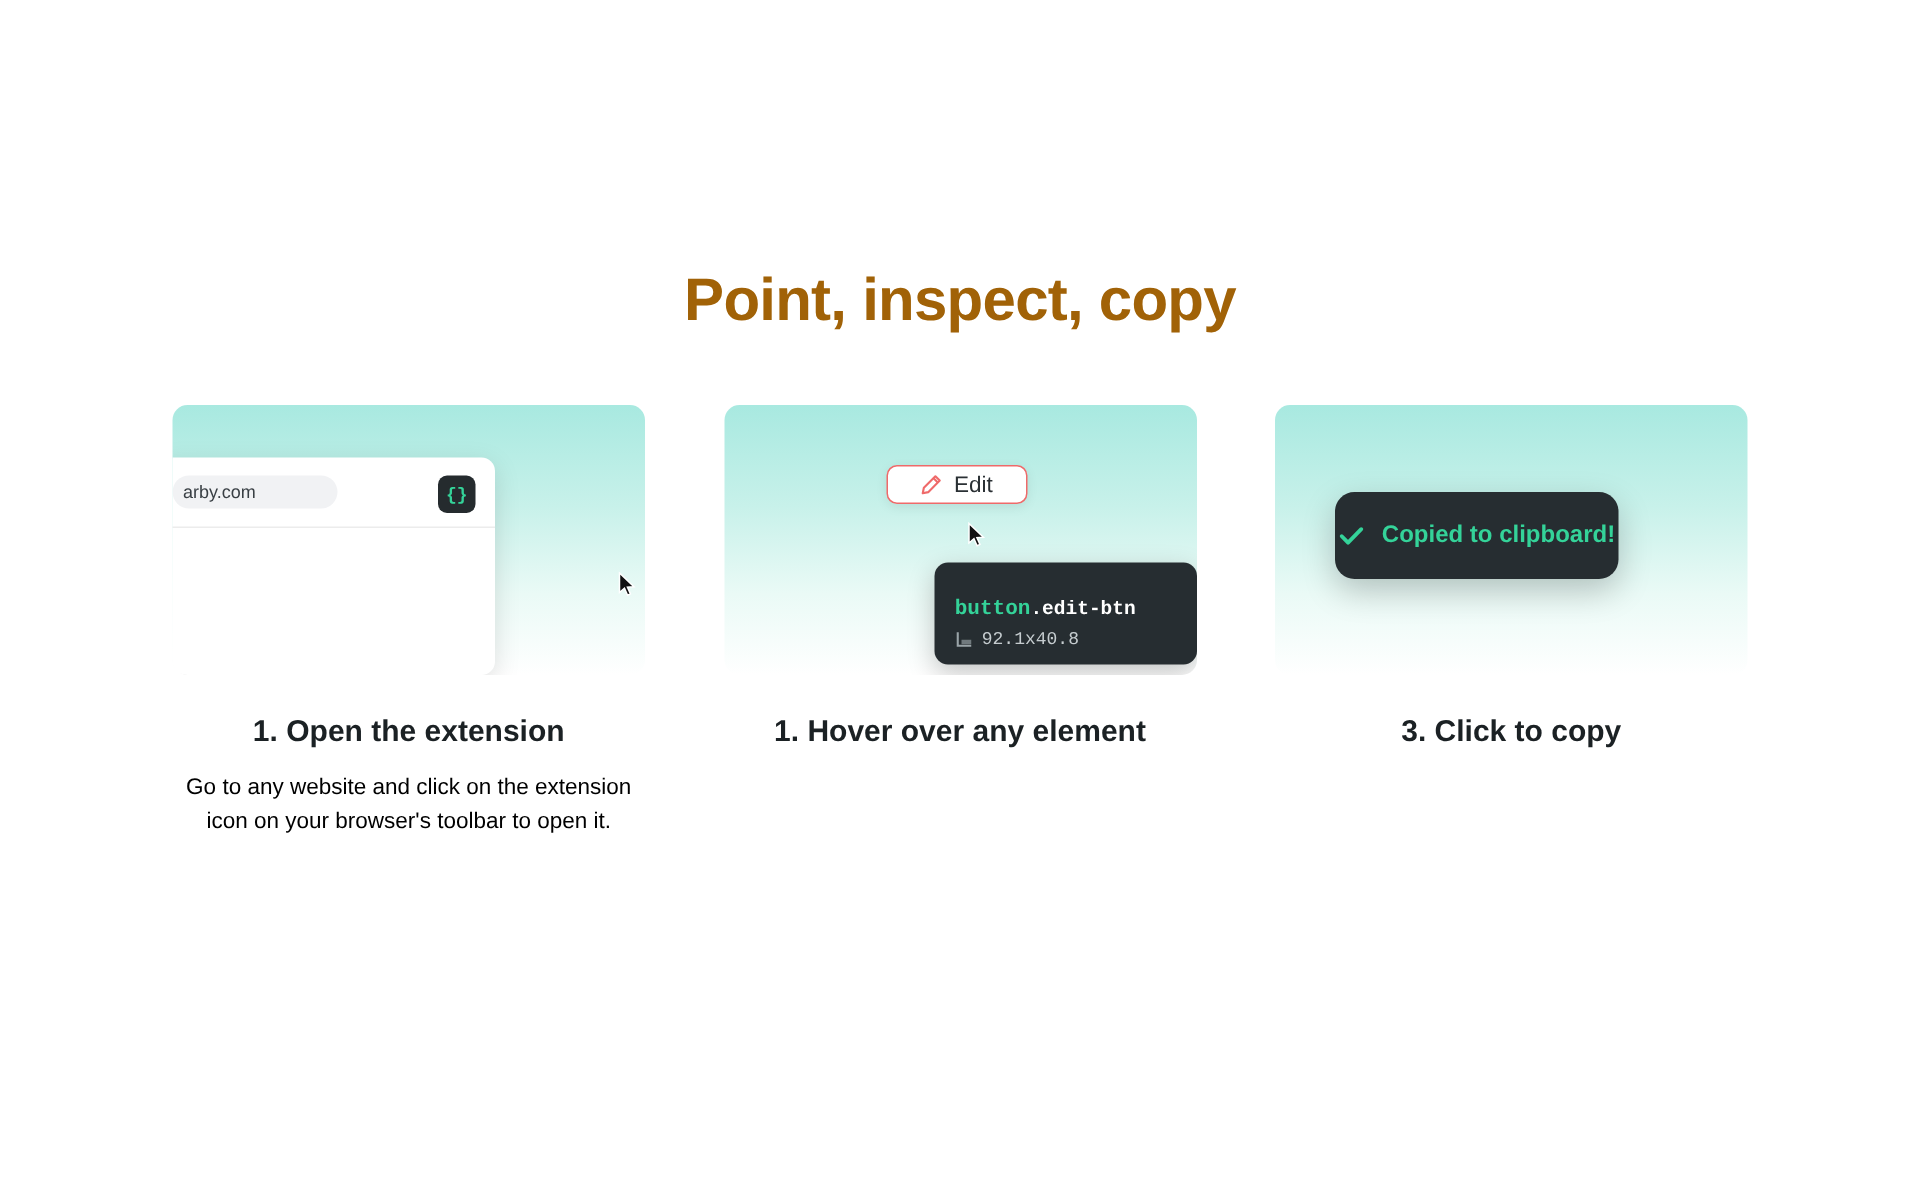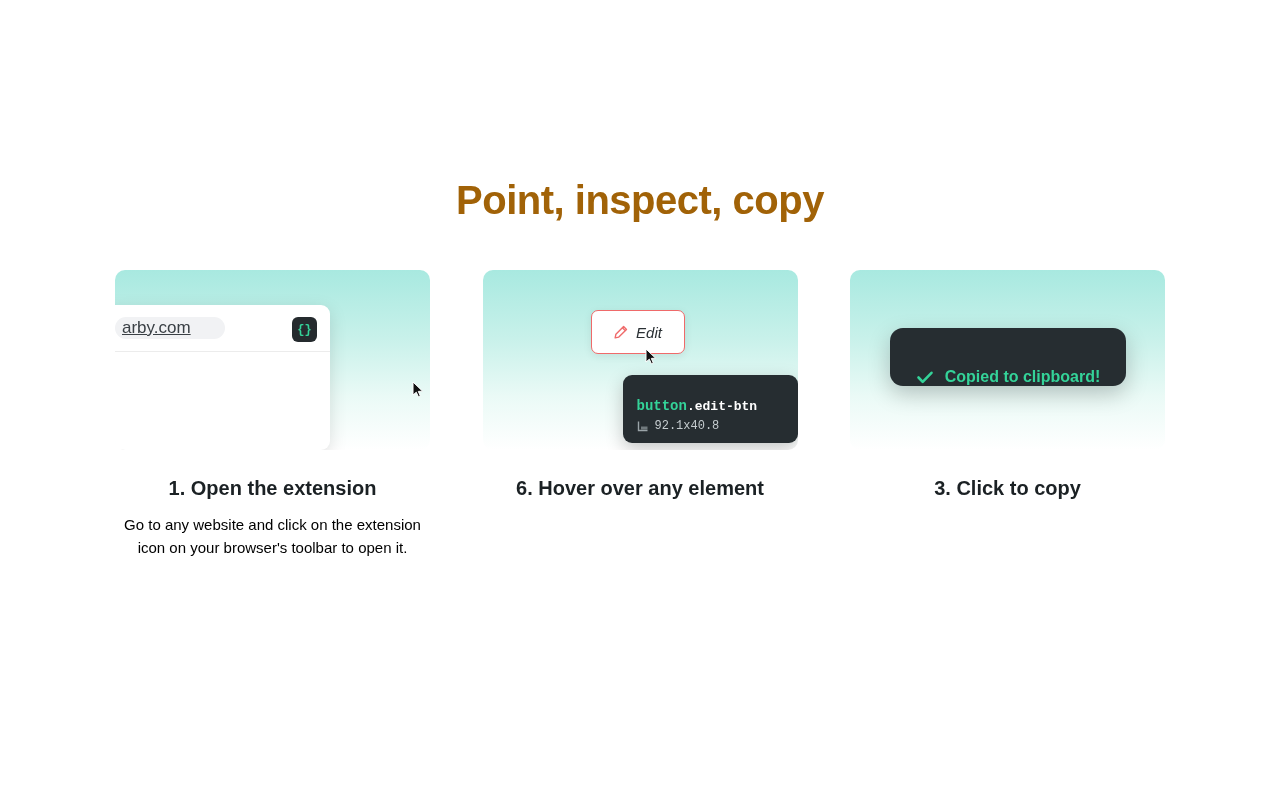--- a/index.html
+++ b/index.html
@@ -66,25 +66,24 @@
     position: relative;
   }
   .url-pill {
     width: 110px;
     height: 22px;
     background: #f1f2f4;
     border-radius: 11px;
     display: flex;
     align-items: center;
     padding-left: 7px;
-    font-size: 17px;
+    font-size: 12px;
     color: #3a4045;
     overflow: hidden;
     white-space: nowrap;
-    text-decoration: underline;
   }
   .ext-icon {
     position: absolute;
     right: 13px;
     top: 12px;
     width: 25px;
     height: 25px;
     border-radius: 6px;
     background: #252b2e;
     color: #34d399;
@@ -101,30 +100,29 @@
     height: 17px;
   }
   .cursor svg { display: block; }
 
   
   .edit-btn {
     position: absolute;
     left: 108px;
     top: 40px;
     width: 94px;
-    height: 44px;
+    height: 26px;
     background: #ffffff;
     border: 1.6px solid #ef6a6a;
     border-radius: 7px;
     display: flex;
     align-items: center;
     justify-content: center;
     gap: 8px;
     box-shadow: 0 2px 8px rgba(0,0,0,0.08);
-    font-style: italic;
   }
   .edit-btn .label {
     font-size: 15px;
     color: #2a3034;
   }
   .pencil { width: 15px; height: 15px; }
   .tooltip {
     position: absolute;
     left: 140px;
     top: 105px;
@@ -152,26 +150,26 @@
     color: #c5cccf;
     font-family: "Liberation Mono", monospace;
   }
   .dim-icon { width: 12px; height: 12px; }
 
   
   .toast {
     position: absolute;
     left: 40px;
     top: 58px;
-    width: 236px;
+    width: 189px;
     height: 58px;
     background: #262d31;
     border-radius: 13px;
     display: flex;
-    align-items: flex-end;
+    align-items: center;
     justify-content: center;
     gap: 11px;
     box-shadow: 0 8px 22px rgba(0,0,0,0.22);
   }
   .toast .msg {
     color: #34d399;
     font-size: 16px;
     font-weight: bold;
   }
   .check { width: 18px; height: 18px; }
@@ -248,21 +246,21 @@
             <span class="dim-icon">
               <svg viewBox="0 0 12 12" width="12" height="12">
                 <path d="M1.5 1.5v9h9" fill="none" stroke="#9aa4a8" stroke-width="1.4"></path>
                 <rect x="4" y="6.5" width="6.5" height="3" fill="#9aa4a8" opacity="0.65"></rect>
               </svg>
             </span>
             <span>92.1x40.8</span>
           </div>
         </div>
       </div>
-      <div class="card-title">6. Hover over any element</div>
+      <div class="card-title">1. Hover over any element</div>
     </div>
 
     <div class="card">
       <div class="visual">
         <div class="toast">
           <span class="check">
             <svg viewBox="0 0 18 18" width="18" height="18">
               <path d="M2.5 9.5l4.2 4.3L15.5 4.8" fill="none" stroke="#34d399" stroke-width="2.6" stroke-linecap="round" stroke-linejoin="round"></path>
             </svg>
           </span>

